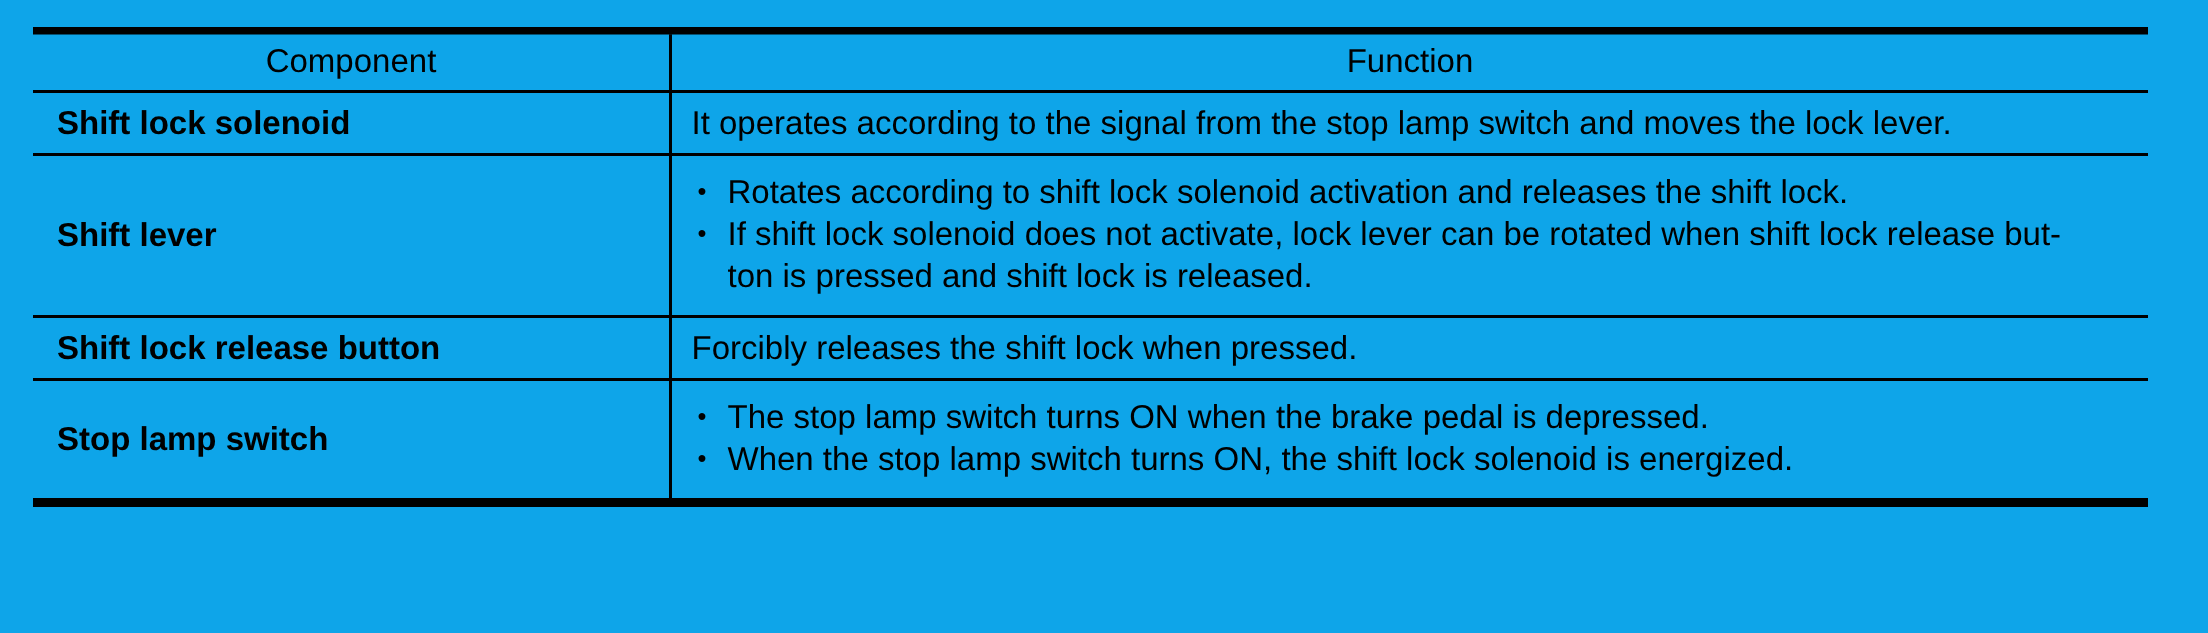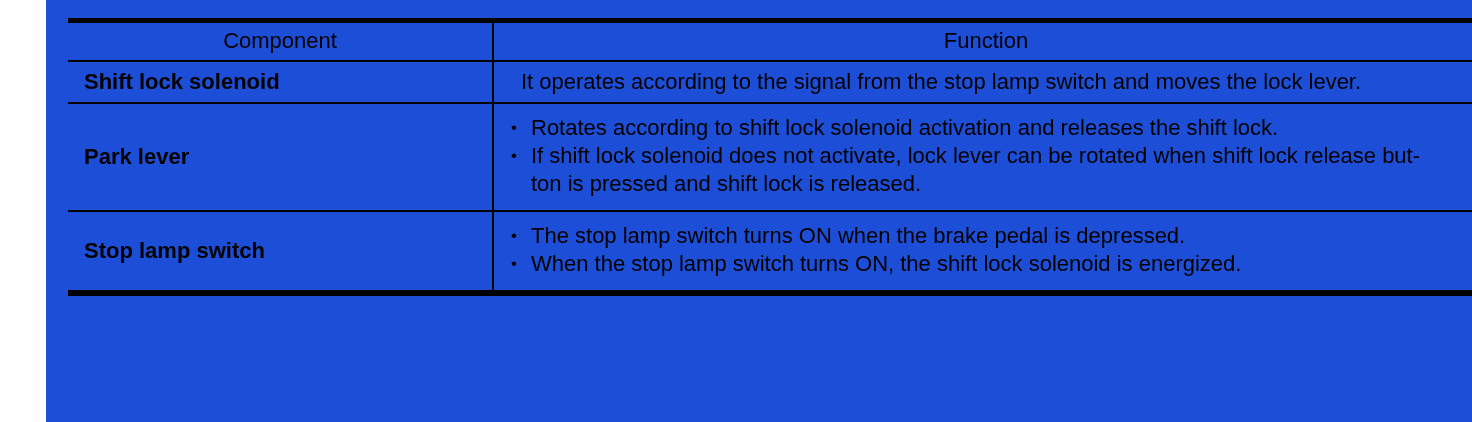--- a/index.html
+++ b/index.html
@@ -8,22 +8,21 @@
     width: 1472px;
     height: 422px;
     position: relative;
     font-family: "Liberation Sans", sans-serif;
     color: #000000;
     overflow: hidden;
   }
   .page {
     position: absolute;
     inset: 0;
-    background: #1d4ed8;
-    margin-left: 46px;
+    background: #0ea5e9;
   }
   table.spec-table {
     position: absolute;
     left: 22px;
     top: 18px;
     width: 1410px;
     border-collapse: collapse;
     border-top: 5px solid #000;
     border-bottom: 6px solid #000;
     table-layout: fixed;
@@ -48,21 +47,21 @@
     border-right: 2px solid #000;
     padding: 6px 10px 6px 16px;
     line-height: 28px;
     font-weight: bold;
   }
   td.func { padding: 6px 14px 6px 0; }
   tr.multi td.func { padding-top: 10px; padding-bottom: 12px; }
   .func-item {
     position: relative;
     line-height: 28px;
-    padding-left: 27px;
+    padding-left: 13px;
   }
   .func-item.bulleted { padding-left: 37px; }
   .bullet {
     position: absolute;
     left: 17px;
     top: 0;
     line-height: 28px;
     font-size: 17px;
   }
   .item-text { white-space: pre-line; }
@@ -83,25 +82,31 @@
       </tr>
     </thead>
     <tbody>
         <tr>
           <td class="comp">Shift lock solenoid</td>
           <td class="func">
             <div class="func-item"><span class="item-text">It operates according to the signal from the stop lamp switch and moves the lock lever.</span></div>
           </td>
         </tr>
         <tr class="multi">
-          <td class="comp">Park lever</td>
+          <td class="comp">Shift lever</td>
           <td class="func">
             <div class="func-item bulleted"><span class="bullet">•</span><span class="item-text">Rotates according to shift lock solenoid activation and releases the shift lock.</span></div>
             <div class="func-item bulleted"><span class="bullet">•</span><span class="item-text">If shift lock solenoid does not activate, lock lever can be rotated when shift lock release but-
 ton is pressed and shift lock is released.</span></div>
+          </td>
+        </tr>
+        <tr>
+          <td class="comp">Shift lock release button</td>
+          <td class="func">
+            <div class="func-item"><span class="item-text">Forcibly releases the shift lock when pressed.</span></div>
           </td>
         </tr>
         <tr class="multi">
           <td class="comp">Stop lamp switch</td>
           <td class="func">
             <div class="func-item bulleted"><span class="bullet">•</span><span class="item-text">The stop lamp switch turns ON when the brake pedal is depressed.</span></div>
             <div class="func-item bulleted"><span class="bullet">•</span><span class="item-text">When the stop lamp switch turns ON, the shift lock solenoid is energized.</span></div>
           </td>
         </tr>
       </tbody>

